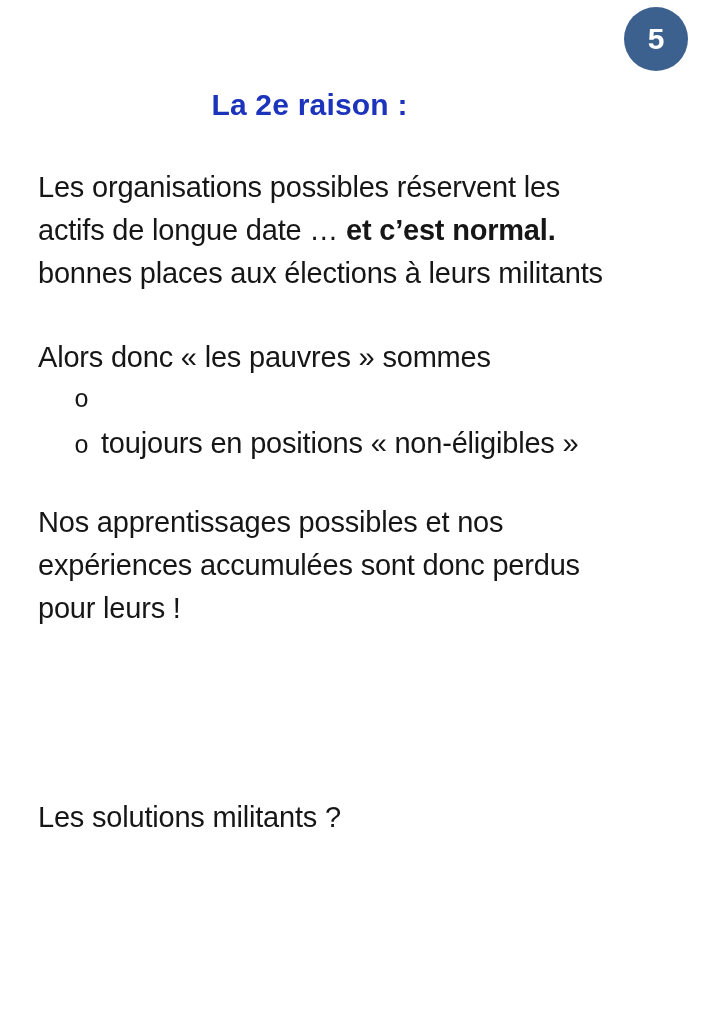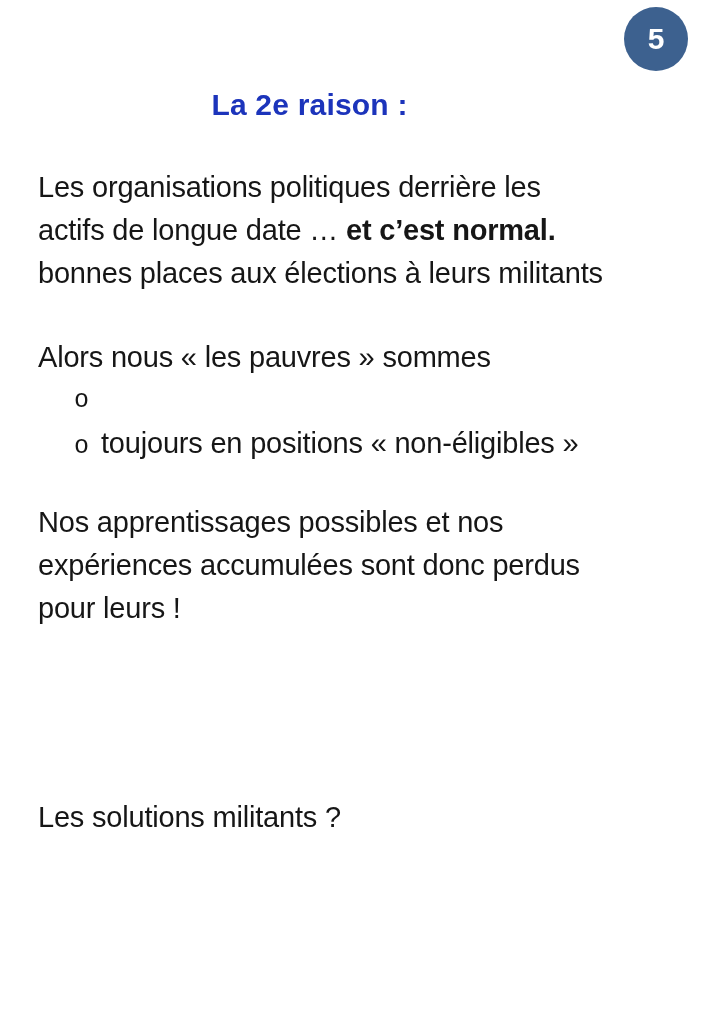--- a/index.html
+++ b/index.html
@@ -76,27 +76,27 @@
 
 <div class="slide">
 
   <div class="page-badge">
     <span class="num">5</span>
   </div>
 
   <div class="slide-title">La 2e raison :</div>
 
   <div class="body-block p1">
-    <div class="line">Les organisations politiques derrière les</div>
+    <div class="line">Les organisations possibles réservent les</div>
     <div class="line"><span>actifs de longue date … </span><span class="bold-run">et c’est normal.</span></div>
     <div class="line">bonnes places aux élections à leurs militants</div>
   </div>
 
   <div class="body-block p2">
-    <div class="line">Alors nous « les pauvres » sommes</div>
+    <div class="line">Alors donc « les pauvres » sommes</div>
     <div class="bullet-row">
       <span class="bullet-marker">o</span>
     </div>
     <div class="bullet-row">
       <span class="bullet-marker">o</span>
       <span class="line">toujours en positions « non-éligibles »</span>
     </div>
   </div>
 
   <div class="body-block p3">

